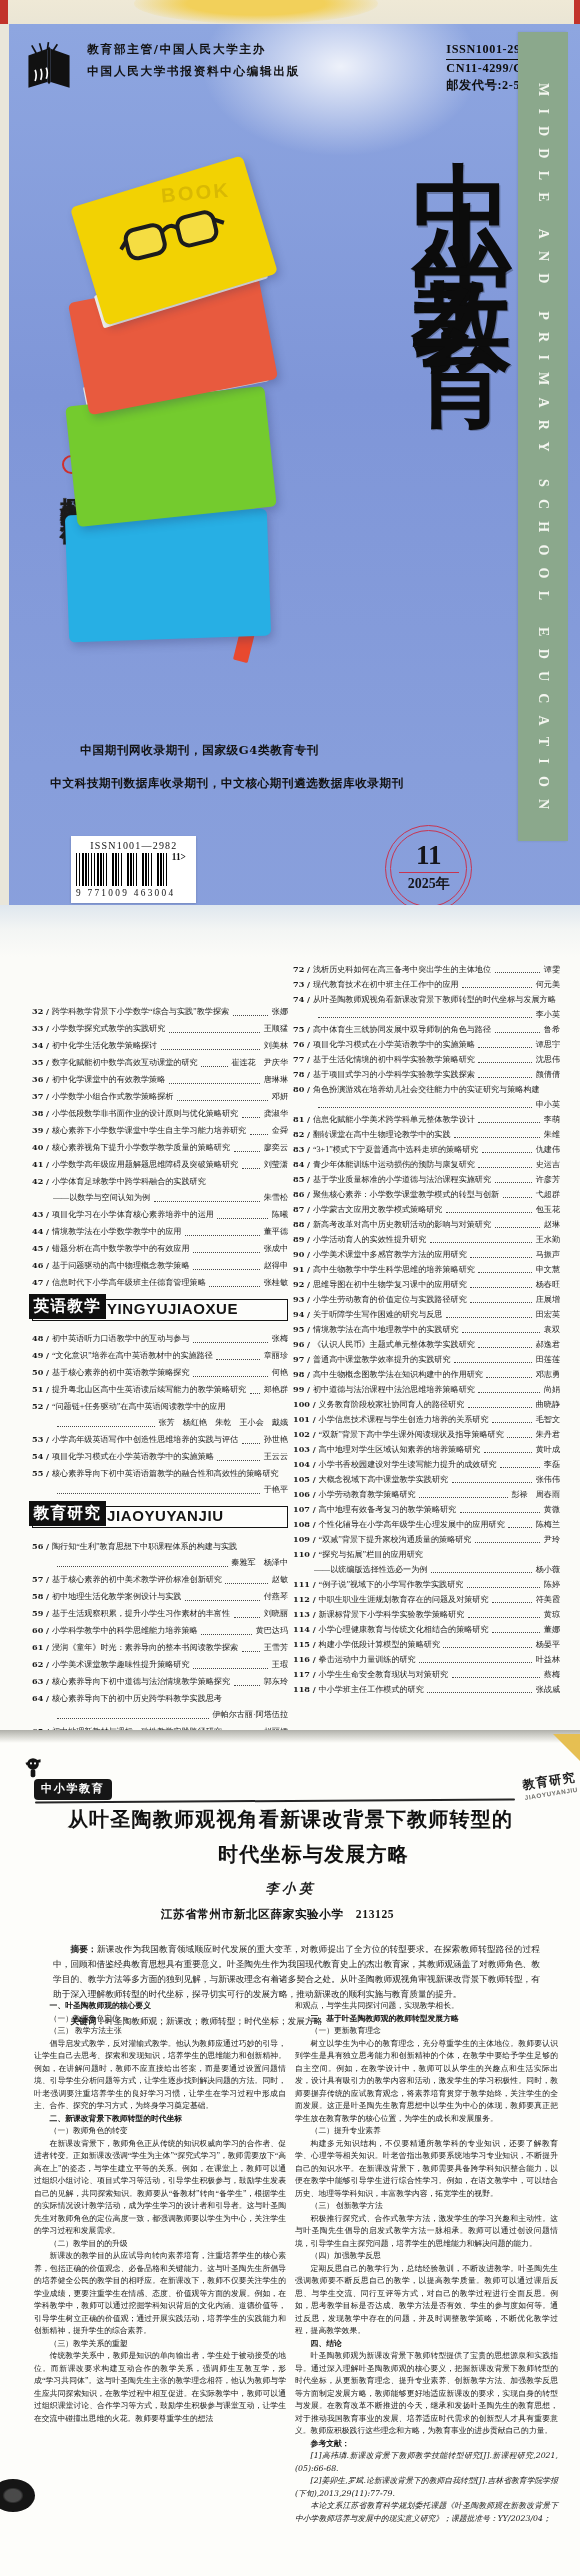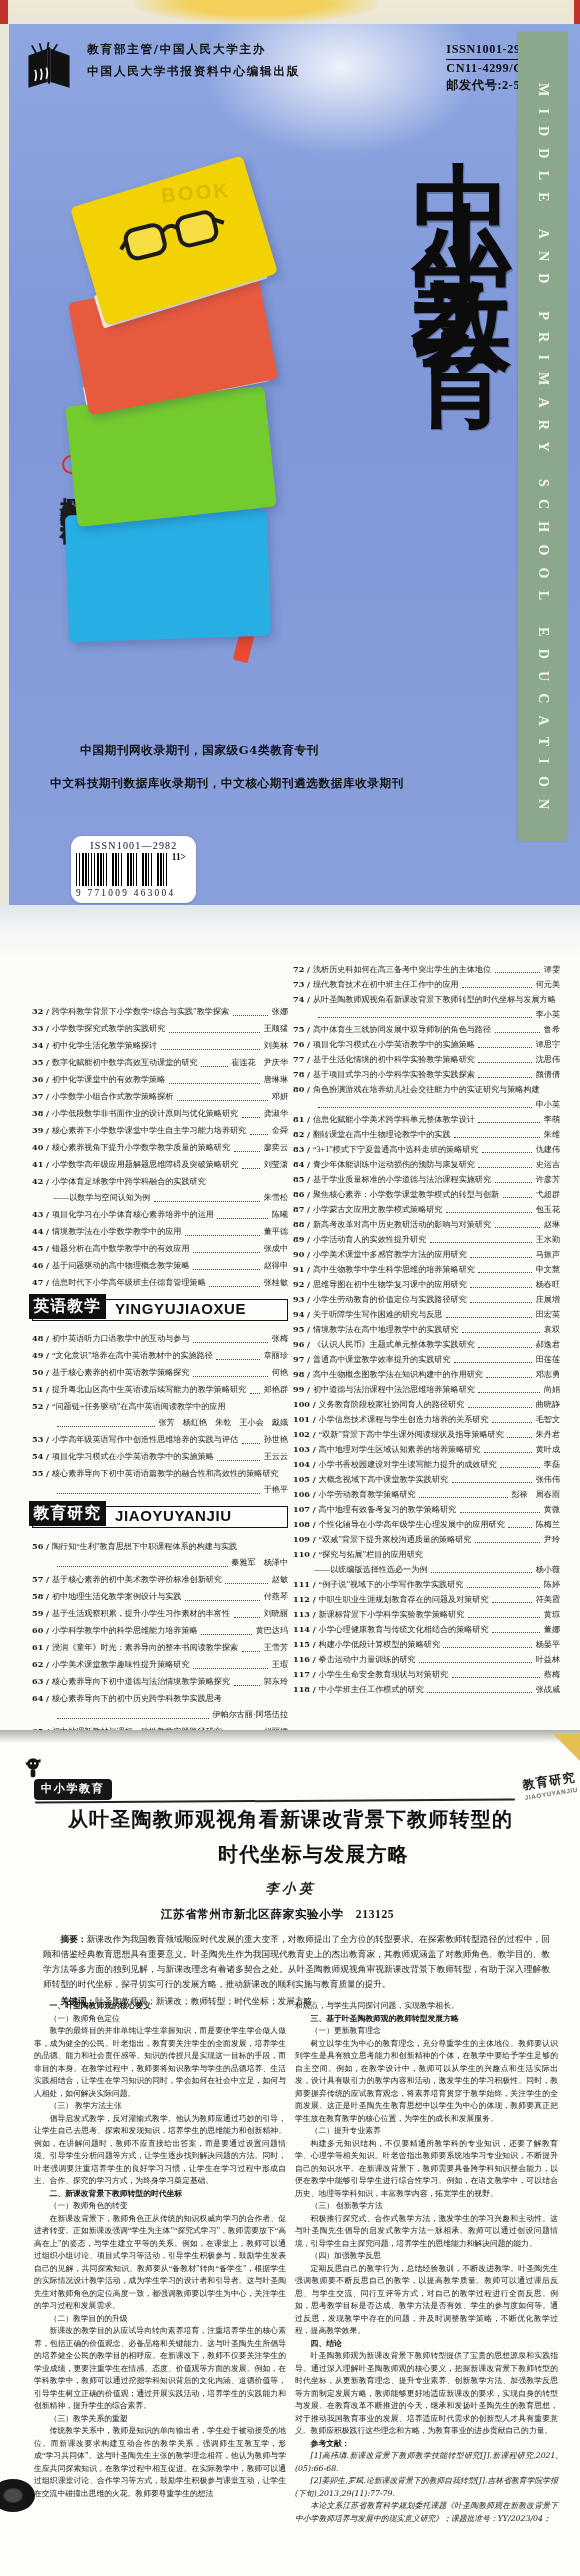--- a/index.html
+++ b/index.html
@@ -62,21 +62,21 @@
      display:flex;justify-content:center;}
   .cover-title-text{writing-mode:vertical-rl;font:bold 98px/1 "DejaVu Serif",serif;
      letter-spacing:40px;color:#0c0c0c;text-shadow:1.2px 1.2px 0 rgba(0,0,0,.25);}
 
   .incl1{position:absolute;left:71px;top:719px;font:bold 11.6px "DejaVu Serif",serif;
      color:#121212;letter-spacing:0.6px;}
   .incl2{position:absolute;left:41px;top:752px;font:bold 11.6px "DejaVu Serif",serif;
      color:#121212;letter-spacing:0.6px;}
 
   .barcode{position:absolute;left:62px;top:812px;width:116px;background:#fff;padding:3.5px 4.6px 4.6px;
-     box-shadow:0 0.6px 2.3px rgba(0,0,0,.2);border-radius:11px;}
+     box-shadow:0 0.6px 2.3px rgba(0,0,0,.2);}
   .bc-issn{font:10px "Liberation Serif",serif;text-align:center;letter-spacing:1.2px;color:#111;}
   .bc-wrap{position:relative;margin-top:2.3px;margin-right:21px;}
   .bc-bars{height:33px;background:repeating-linear-gradient(90deg,
      #000 0 1.2px,#fff 1.2px 2.9px,#000 2.9px 3.5px,#fff 3.5px 5.8px,#000 5.8px 7.6px,#fff 7.6px 8.7px,
      #000 8.7px 11px,#fff 11px 12.2px,#000 12.2px 12.8px,#fff 12.8px 15px);}
   .bc-mark{position:absolute;right:-15px;top:-1.2px;font:bold 9.3px "Liberation Serif",serif;color:#111;}
   .bc-digits{font:9.3px "Liberation Serif",serif;letter-spacing:2.3px;margin-top:2.3px;color:#111;}
 
   .stamp{position:absolute;left:376px;top:801px;width:85px;height:85px;border:1.7px solid #c83450;
      border-radius:50%;}
@@ -96,21 +96,21 @@
      font:8.1px/16px "Liberation Serif",serif;color:#1c1c1c;}
   #toc-right .toc-line{line-height:15px;}
   .toc-num{flex-shrink:0;font-weight:bold;margin-right:2.9px;font-family:"DejaVu Serif",serif;}
   .toc-title,.toc-title2,.toc-author{flex-shrink:0;}
   .leader{flex:1;min-width:5.8px;align-self:flex-end;margin:0 3.5px 4.1px;border-bottom:1.2px dotted #4a4a4a;}
   .toc-line2{padding-left:21px;}
   .toc-header{position:relative;border:1.7px solid #141414;margin:8.1px 0 9.3px;height:20px;background:#fdfdfb;}
   .toc-header-cn{position:absolute;left:-4.1px;top:-6.4px;background:#101010;color:#fff;
      font:bold 15.7px/1 "Liberation Sans",sans-serif;padding:4.1px 4.6px 5.2px;letter-spacing:1.2px;}
   .toc-header-py{position:absolute;left:74px;top:0.6px;font:bold 15px/1.1 "Liberation Sans",sans-serif;
-     letter-spacing:0.6px;color:#141414;padding-left:8px;}
+     letter-spacing:0.6px;color:#141414;}
 
   
   .article-page{position:absolute;left:0;top:1730px;width:581px;height:846px;background:#fdfdfa;}
   .article-topband{position:absolute;left:0;top:0;width:100%;height:12.8px;
      background:linear-gradient(180deg,#96968f,#cfcfc8 55%,rgba(255,255,255,0));opacity:.75;}
   .page-curl{position:absolute;right:0;top:3.5px;width:0;height:0;
      border-top:28px solid #e6bf52;border-left:28px solid transparent;}
   .mascot{position:absolute;left:23px;top:27px;}
   .article-badge{position:absolute;left:34px;top:49px;background:#161616;color:#fff;border-radius:4.1px;
      padding:2.3px 7px 3.5px;font:bold 11px "Liberation Sans",sans-serif;letter-spacing:1.7px;}
@@ -121,21 +121,21 @@
   .acl-py{font:bold 6.4px "Liberation Sans",sans-serif;color:#6d6d68;letter-spacing:0.6px;}
   .article-title{position:absolute;left:0;width:581px;text-align:center;color:#111;
      font:bold 20px/1.2 "Liberation Sans",sans-serif;letter-spacing:1.2px;}
   .at1{top:77px;} .at2{top:112px;margin-left:23px;}
   .article-author{position:absolute;left:0;top:150px;width:581px;text-align:center;
      font:italic bold 13.4px "DejaVu Serif",serif;color:#1a1a1a;letter-spacing:3.5px;}
   .article-affil{position:absolute;left:0;top:177px;width:555px;text-align:center;
      font:bold 11.6px "Liberation Serif",serif;color:#141414;letter-spacing:0.6px;}
   .abstract{position:absolute;left:41px;top:200px;width:511px;text-align:justify;
      font:8.7px/15px "DejaVu Serif",serif;color:#222;}
-  .abstract p{margin:2px;text-indent:2em;}
+  .abstract p{margin:12px;text-indent:2em;}
   .abstract .lbl{font-weight:bold;}
   .body-col{position:absolute;top:270px;text-align:justify;color:#171717;
      font:7.8px/12.5px "Liberation Serif",serif;}
   #body-left{left:34px;width:252px;}
   #body-right{left:295px;width:263px;}
   .body-col div{margin:0;}
   .body-h1{font-weight:bold;font-family:"Liberation Sans",sans-serif;text-indent:2em;}
   .body-h2{text-indent:2em;}
   .body-p{text-indent:2em;}
   .no-indent{text-indent:0;}
@@ -233,20 +233,27 @@
 
       <div class="barcode" data-interactable="false">
         <div class="bc-issn" data-interactable="false">ISSN1001—2982</div>
         <div class="bc-wrap">
           <div class="bc-bars" data-interactable="false"></div>
           <div class="bc-mark" data-interactable="false">11&gt;</div>
         </div>
         <div class="bc-digits" data-interactable="false">9 771009 463004</div>
       </div>
 
+      <div class="stamp" data-interactable="false">
+        <div class="stamp-inner">
+          <div class="stamp-issue" data-interactable="false">11</div>
+          <div class="stamp-divider" data-interactable="false"></div>
+          <div class="stamp-year" data-interactable="false">2025年</div>
+        </div>
+      </div>
     </div>
   </section>
 
   <section class="toc-page" data-interactable="false">
     <div id="toc-left" class="toc-col" data-interactable="false">
         <div class="toc-line" data-interactable="false">
           <span class="toc-num" data-interactable="false">32 / </span>
           <span class="toc-title" data-interactable="false">跨学科教学背景下小学数学“综合与实践”教学探索</span>
           <span class="leader" data-interactable="false"></span>
           <span class="toc-author" data-interactable="false">张娜</span>
@@ -818,21 +825,20 @@
     <div class="article-affil" data-interactable="false">江苏省常州市新北区薛家实验小学　213125</div>
 
     <div class="abstract" data-interactable="false">
       <p data-interactable="false"><span class="lbl" data-interactable="false">摘要：</span><span data-interactable="false">新课改作为我国教育领域顺应时代发展的重大变革，对教师提出了全方位的转型要求。在探索教师转型路径的过程中，回顾和借鉴经典教育思想具有重要意义。叶圣陶先生作为我国现代教育史上的杰出教育家，其教师观涵盖了对教师角色、教学目的、教学方法等多方面的独到见解，与新课改理念有着诸多契合之处。从叶圣陶教师观视角审视新课改背景下教师转型，有助于深入理解教师转型的时代坐标，探寻切实可行的发展方略，推动新课改的顺利实施与教育质量的提升。</span></p>
       <p data-interactable="false"><span class="lbl" data-interactable="false">关键词：</span><span data-interactable="false">叶圣陶教师观；新课改；教师转型；时代坐标；发展方略</span></p>
     </div>
 
     <div id="body-left" class="body-col" data-interactable="false">
         <div class="body-h1" data-interactable="false">一、叶圣陶教师观的核心要义</div>
         <div class="body-h2" data-interactable="false">（一）教师角色定位</div>
-        <div class="body-p" data-interactable="false">教学的最终目的并非单纯让学生掌握知识，而是要使学生学会做人做事，成为健全的公民。叶老指出，教育要关注学生的全面发展，培养学生的品德、能力和社会责任感等。知识的传授只是实现这一目标的手段，而非目的本身。在教学过程中，教师要将知识教学与学生的品德培养、生活实践相结合，让学生在学习知识的同时，学会如何在社会中立足，如何与人相处，如何解决实际问题。</div>
         <div class="body-h2" data-interactable="false">（三） 教学方法主张</div>
         <div class="body-p" data-interactable="false">倡导启发式教学，反对灌输式教学。他认为教师应通过巧妙的引导，让学生自己去思考、探索和发现知识，培养学生的思维能力和创新精神。例如，在讲解问题时，教师不应直接给出答案，而是要通过设置问题情境、引导学生分析问题等方式，让学生逐步找到解决问题的方法。同时，叶老强调要注重培养学生的良好学习习惯，让学生在学习过程中形成自主、合作、探究的学习方式，为终身学习奠定基础。</div>
         <div class="body-h1" data-interactable="false">二、新课改背景下教师转型的时代坐标</div>
         <div class="body-h2" data-interactable="false">（一）教师角色的转变</div>
         <div class="body-p" data-interactable="false">在新课改背景下，教师角色正从传统的知识权威向学习的合作者、促进者转变。正如新课改强调“学生为主体”“探究式学习”，教师需要放下“高高在上”的姿态，与学生建立平等的关系。例如，在课堂上，教师可以通过组织小组讨论、项目式学习等活动，引导学生积极参与，鼓励学生发表自己的见解，共同探索知识。教师要从“备教材”转向“备学生”，根据学生的实际情况设计教学活动，成为学生学习的设计者和引导者。这与叶圣陶先生对教师角色的定位高度一致，都强调教师要以学生为中心，关注学生的学习过程和发展需求。</div>
         <div class="body-h2" data-interactable="false">（二）教学目的的升级</div>
         <div class="body-p" data-interactable="false">新课改的教学目的从应试导向转向素养培育，注重培养学生的核心素养，包括正确的价值观念、必备品格和关键能力。这与叶圣陶先生所倡导的培养健全公民的教学目的相呼应。在新课改下，教师不仅要关注学生的学业成绩，更要注重学生在情感、态度、价值观等方面的发展。例如，在学科教学中，教师可以通过挖掘学科知识背后的文化内涵、道德价值等，引导学生树立正确的价值观；通过开展实践活动，培养学生的实践能力和创新精神，提升学生的综合素养。</div>
         <div class="body-h2" data-interactable="false">（三）教学关系的重塑</div>
         <div class="body-p" data-interactable="false">传统教学关系中，教师是知识的单向输出者，学生处于被动接受的地位。而新课改要求构建互动合作的教学关系，强调师生互教互学，形成“学习共同体”。这与叶圣陶先生主张的教学理念相符，他认为教师与学生应共同探索知识，在教学过程中相互促进。在实际教学中，教师可以通过组织课堂讨论、合作学习等方式，鼓励学生积极参与课堂互动，让学生在交流中碰撞出思维的火花。教师要尊重学生的想法</div>
       </div>

